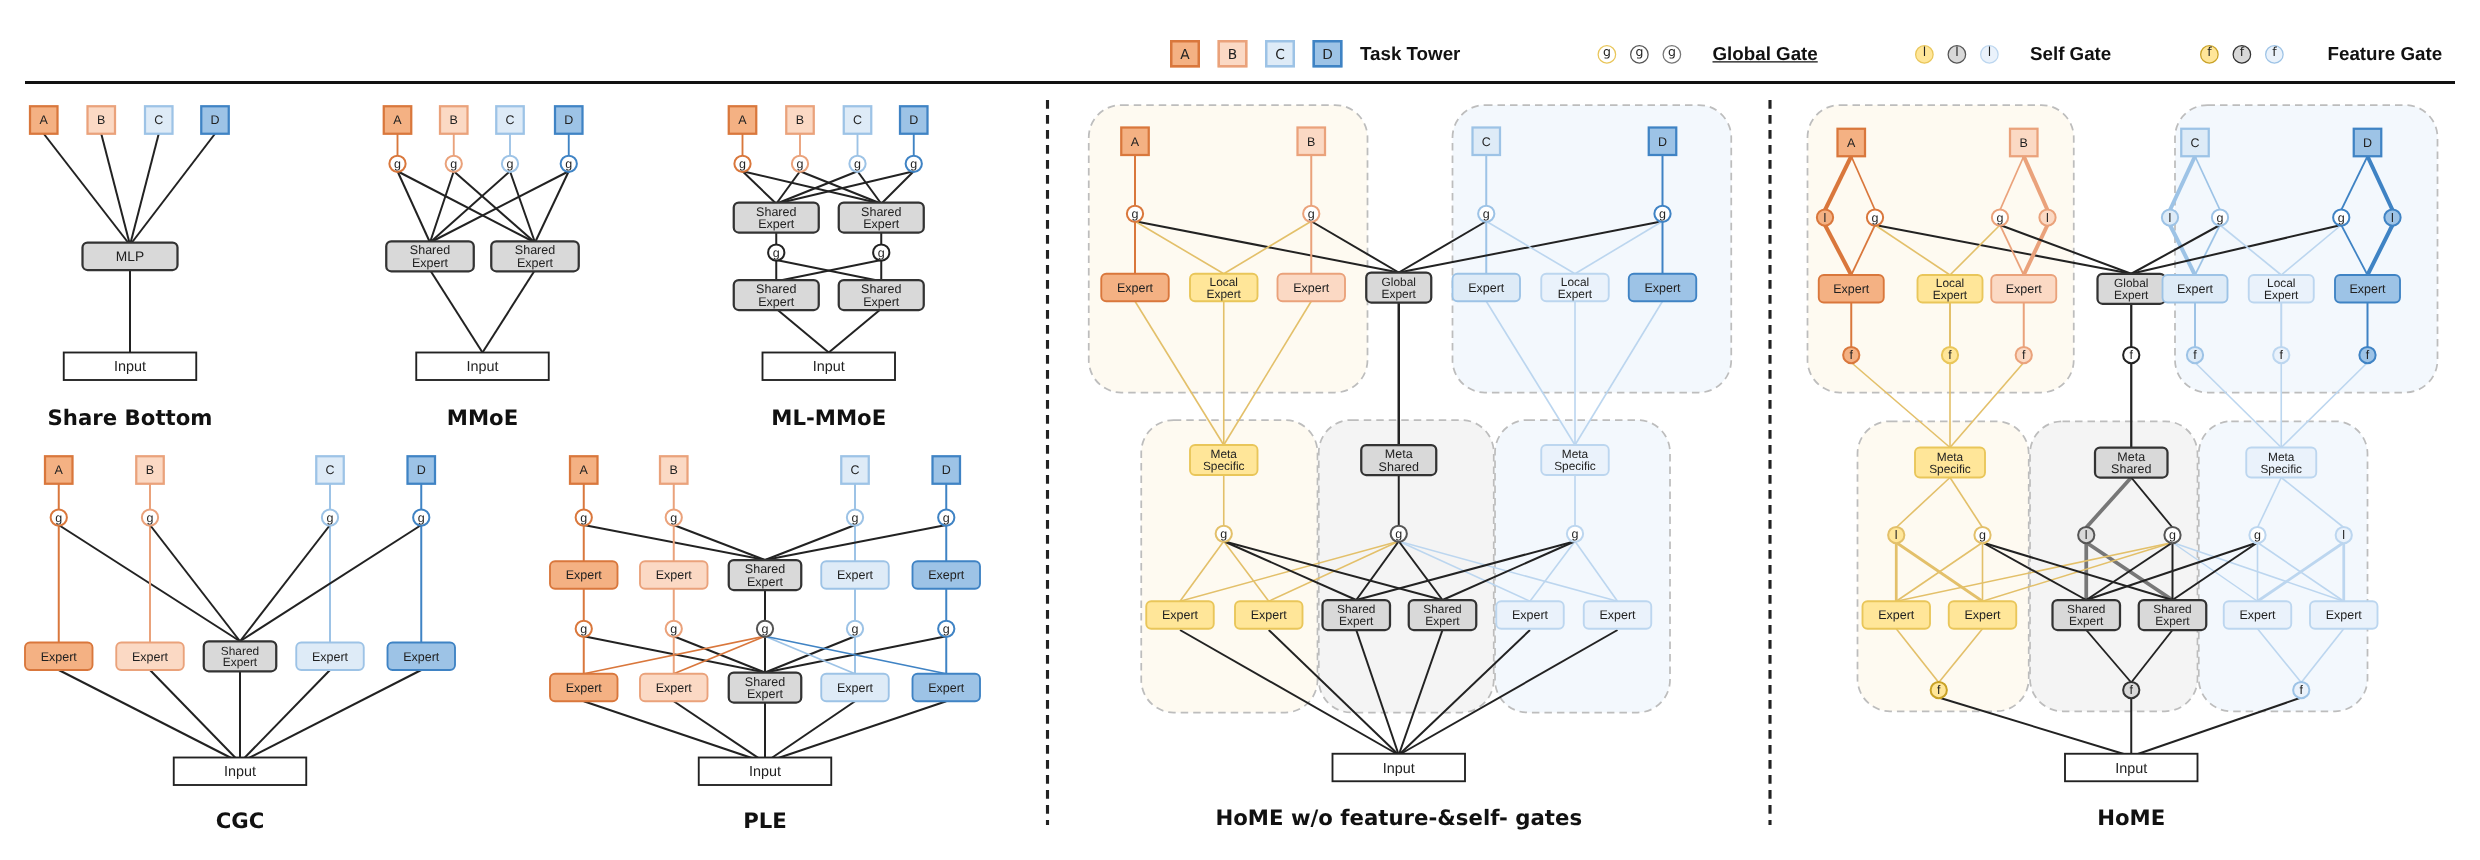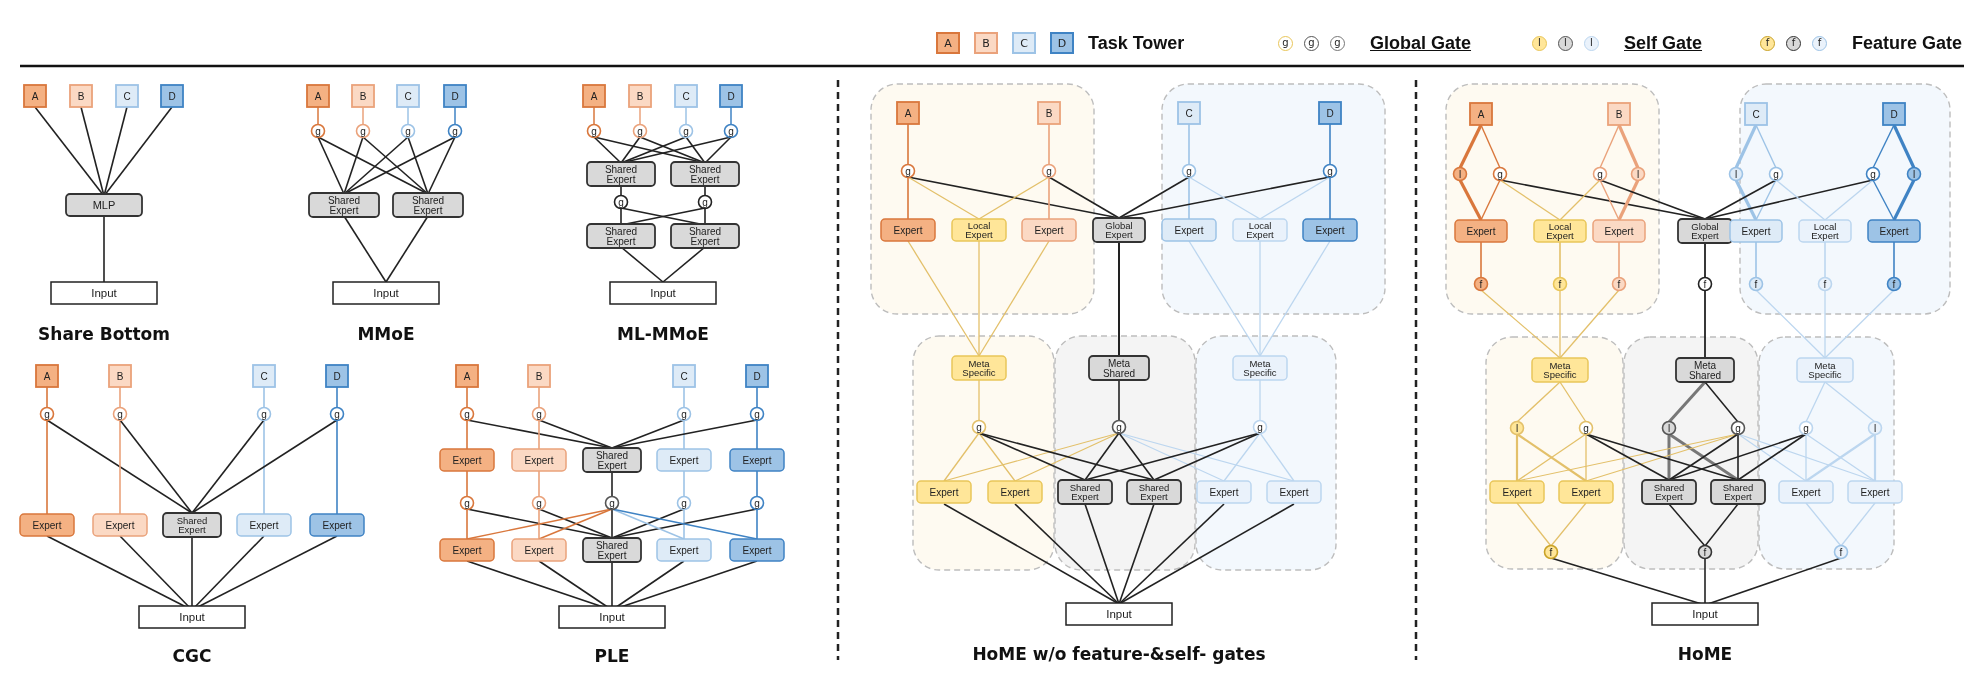--- a/index.html
+++ b/index.html
@@ -5,21 +5,21 @@
   html, body { margin: 0; padding: 0; background: #ffffff; }
   body { width: 1984px; height: 688px; position: relative; overflow: hidden;
          font-family: "DejaVu Sans", "Liberation Sans", sans-serif; }
   #canvas { position: absolute; left: 0; top: 0; }
   .legend { position: absolute; top: 28px; height: 30px; display: flex; align-items: center; }
   .legend .box { width: 24px; height: 22px; border: 2px solid; box-sizing: border-box; display: inline-flex;
                  align-items: center; justify-content: center; font-size: 11px; color: #222; margin-right: 14px; }
   .legend .gate { width: 15px; height: 15px; border-radius: 50%; border: 1.6px solid; box-sizing: border-box;
                   display: inline-flex; align-items: center; justify-content: center; font-size: 10px;
                   color: #222; margin-right: 11px; line-height: 1; }
-  .legend .lbl { font-family: "Liberation Sans", sans-serif; font-weight: bold; font-size: 18px; color: #111; }
+  .legend .lbl { font-family: "Liberation Sans", sans-serif; font-weight: bold; font-size: 15px; color: #111; }
   .node-text { font-family: "Liberation Sans", sans-serif; fill: #222; }
   .title-text { font-family: "DejaVu Sans", sans-serif; font-weight: bold; fill: #111; }
 </style>
 </head>
 <body>
 
 <svg id="canvas" width="1984" height="688">
     <g>
       <rect x="871" y="84" width="223" height="230" rx="26" fill="#fefaf1" stroke="#bdbdbd" stroke-width="1.4" stroke-dasharray="6,4"></rect>
       <rect x="1162" y="84" width="223" height="230" rx="26" fill="#f3f8fd" stroke="#bdbdbd" stroke-width="1.4" stroke-dasharray="6,4"></rect>
@@ -560,20 +560,20 @@
 <div class="legend" style="left:1278px;">
   <span class="gate" style="background:#fff;border-color:#e9c65a;">g</span>
   <span class="gate" style="background:#fff;border-color:#555;">g</span>
   <span class="gate" style="background:#fff;border-color:#777;">g</span>
   <span class="lbl" style="margin-left:14px;text-decoration:underline;">Global Gate</span>
 </div>
 <div class="legend" style="left:1532px;">
   <span class="gate" style="background:#ffe699;border-color:#e9c65a;">l</span>
   <span class="gate" style="background:#d9d9d9;border-color:#555;">l</span>
   <span class="gate" style="background:#eaf2fb;border-color:#bcd6ef;">l</span>
-  <span class="lbl" style="margin-left:14px;text-decoration:underline;">Self Gate</span>
+  <span class="lbl" style="margin-left:14px;">Self Gate</span>
 </div>
 <div class="legend" style="left:1760px;">
   <span class="gate" style="background:#ffe699;border-color:#c9a227;">f</span>
   <span class="gate" style="background:#d9d9d9;border-color:#333;">f</span>
   <span class="gate" style="background:#eaf2fb;border-color:#9dc3e6;">f</span>
-  <span class="lbl" style="margin-left:14px;">Feature Gate</span>
+  <span class="lbl" style="margin-left:24px;">Feature Gate</span>
 </div>
 
 </body></html>

